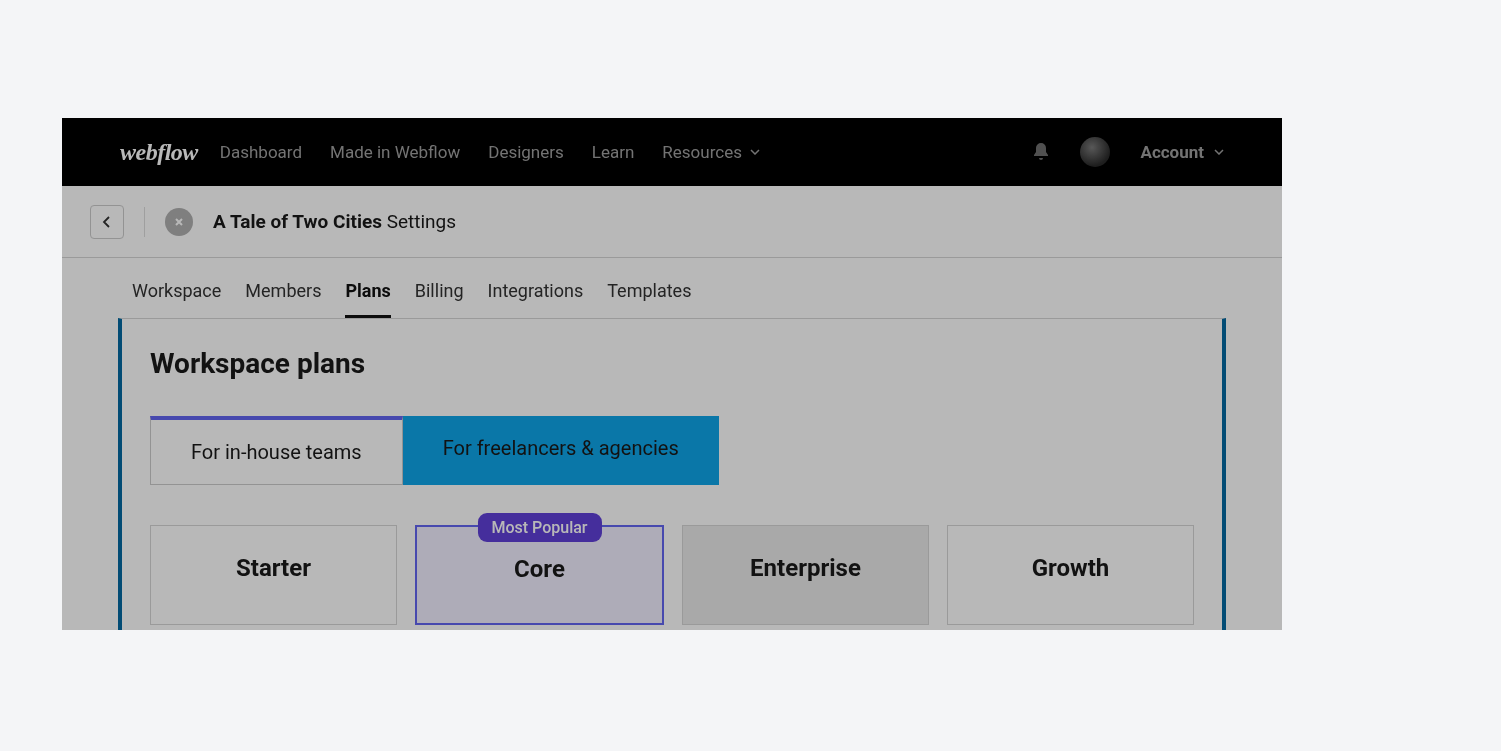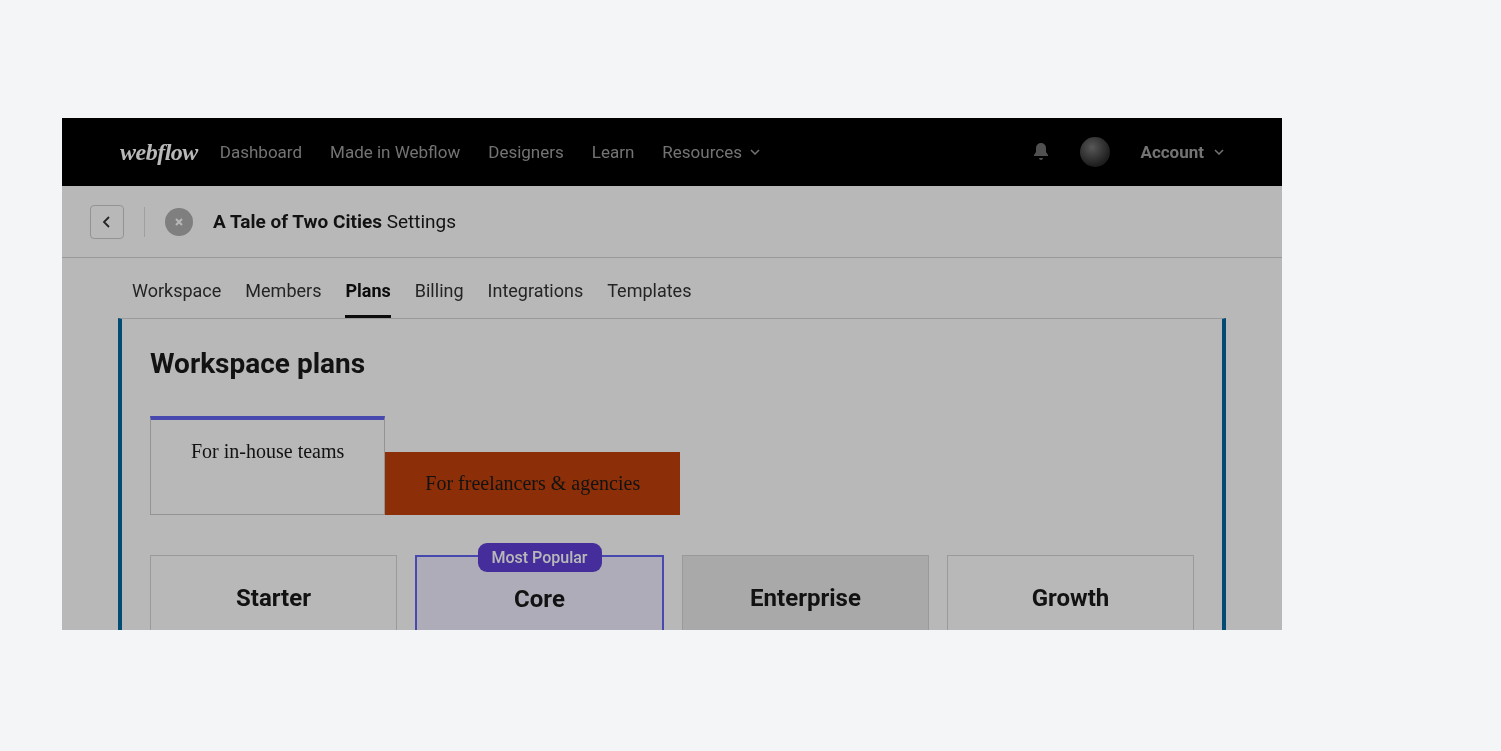--- a/index.html
+++ b/index.html
@@ -148,37 +148,35 @@
     }
     .section-title {
       font-size: 28px;
       font-weight: 700;
       color: #1a1a1a;
       margin-bottom: 36px;
     }
     .audience-tabs {
       display: flex;
       margin-bottom: 40px;
-      font-family: Liberation Serif, serif;
     }
     .aud-tab {
       padding: 20px 40px;
       font-size: 20px;
       color: #1a1a1a;
       cursor: pointer;
       text-align: center;
     }
     .aud-tab.first {
       border: 1px solid #ccc;
       border-top: 4px solid #6366f1;
       background: #fff;
     }
     .aud-tab.second {
-      background: #c2410c;
-      margin-top: 36px;
+      background: #0ea5e9;
     }
     .plans-row {
       display: flex;
       gap: 18px;
     }
     .plan-card {
       flex: 1;
       border: 1px solid #d6d6d6;
       padding: 28px 20px 40px 20px;
       position: relative;

